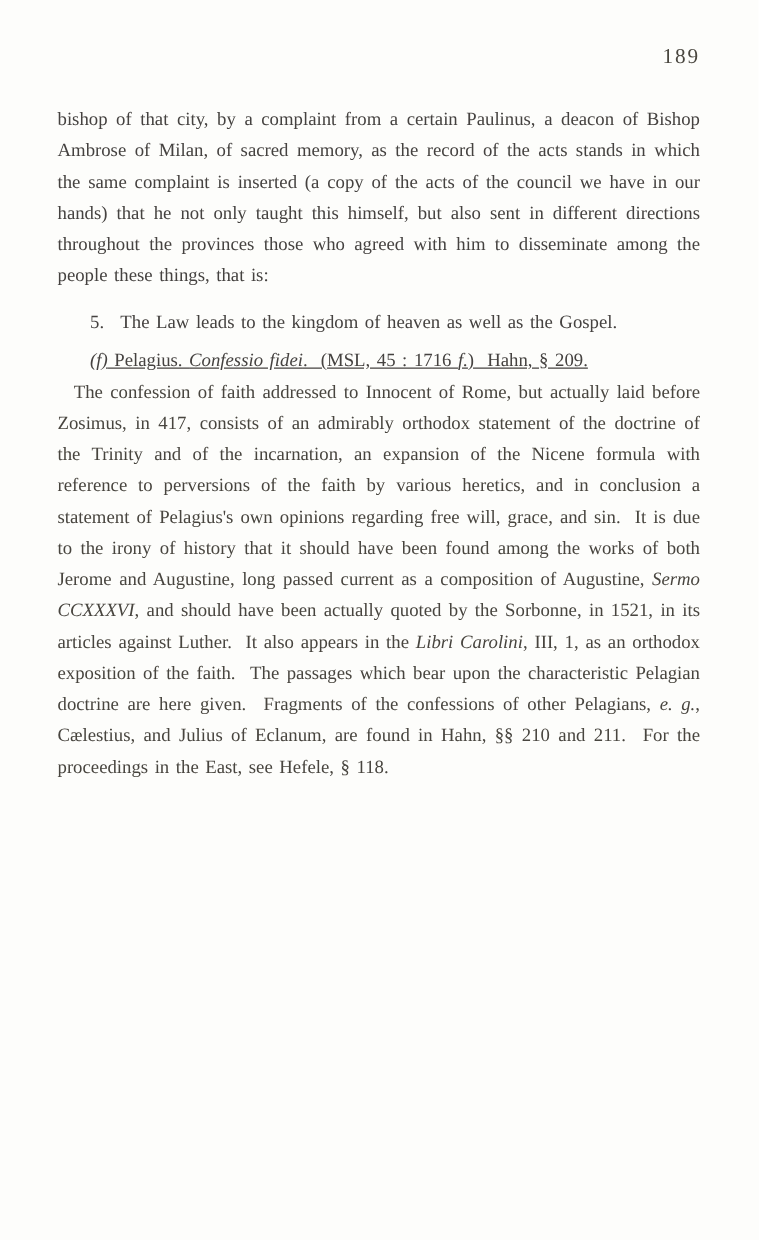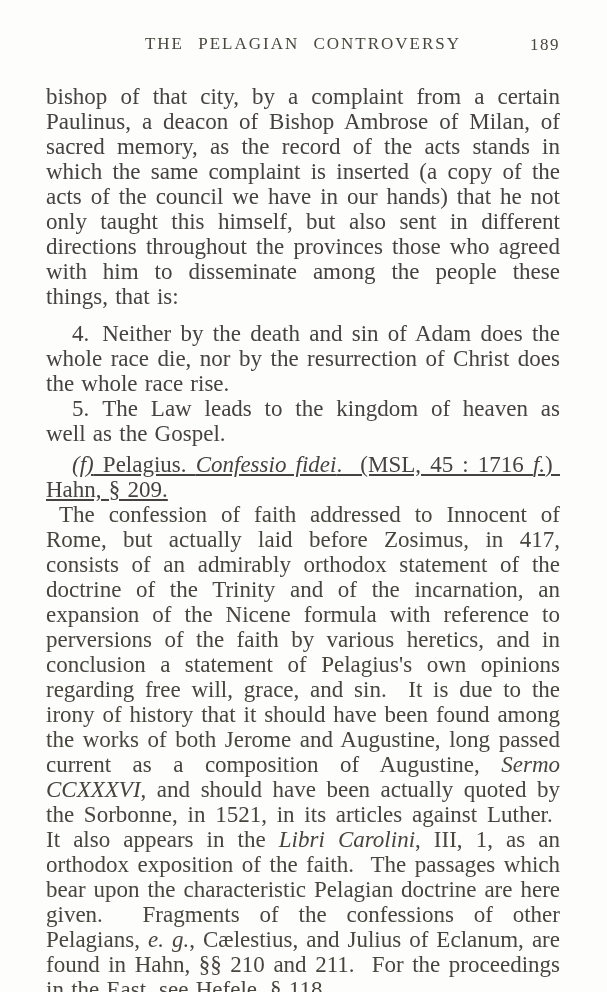--- a/index.html
+++ b/index.html
@@ -30,21 +30,21 @@
   .page-number {
     position: absolute;
     right: 0;
     top: 1px;
     letter-spacing: 1.5px;
     word-spacing: normal;
   }
   
   .bodytext p {
     margin: 0;
-    font-size: 23px;
+    font-size: 15px;
     line-height: 25px;
     text-align: justify;
     word-spacing: 1.5px;
   }
   .intro-paragraph { margin-bottom: 12px !important; }
   .proposition { text-indent: 26px; }
   .proposition .num { padding-right: 13px; }
   .citation-heading {
     margin-top: 6px !important;
     text-indent: 26px;
@@ -61,30 +61,28 @@
     word-spacing: 0.5px;
     color: #48453f;
   }
 </style>
 </head>
 <body>
 
 <div class="page">
 
   <div class="running-header">
-    <span>THE PELAGIAN CONTROVERSY</span>
     <span class="page-number">189</span>
   </div>
 
   <div class="bodytext">
 
     <p class="intro-paragraph">bishop of that city, by a complaint from a certain Paulinus, a deacon of Bishop Ambrose of Milan, of sacred memory, as the record of the acts stands in which the same complaint is inserted (a copy of the acts of the council we have in our hands) that he not only taught this himself, but also sent in different directions throughout the provinces those who agreed with him to disseminate among the people these things, that is:</p>
 
     <div>
-      <p class="proposition"><span class="num">4.</span><span>Neither by the death and sin of Adam does the whole race die, nor by the resurrection of Christ does the whole race rise.</span></p>
       <p class="proposition"><span class="num">5.</span><span>The Law leads to the kingdom of heaven as well as the Gospel.</span></p>
     </div>
 
     <p class="citation-heading"><i>(f)</i><span> Pelagius. </span><i>Confessio fidei</i><span>.&nbsp; (MSL, 45 : 1716 </span><i>f.</i><span>)&nbsp; Hahn, § 209.</span></p>
 
     <p class="editorial-note"><span>The confession of faith addressed to Innocent of Rome, but actually laid before Zosimus, in 417, consists of an admirably orthodox statement of the doctrine of the Trinity and of the incarnation, an expansion of the Nicene formula with reference to perversions of the faith by various heretics, and in conclusion a statement of Pelagius's own opinions regarding free will, grace, and sin.&nbsp; It is due to the irony of history that it should have been found among the works of both Jerome and Augustine, long passed current as a composition of Augustine, </span><i>Sermo CCXXXVI</i><span>, and should have been actually quoted by the Sorbonne, in 1521, in its articles against Luther.&nbsp; It also appears in the </span><i>Libri Carolini</i><span>, III, 1, as an orthodox exposition of the faith.&nbsp; The passages which bear upon the characteristic Pelagian doctrine are here given.&nbsp; Fragments of the confessions of other Pelagians, </span><i>e. g.</i><span>, Cælestius, and Julius of Eclanum, are found in Hahn, §§ 210 and 211.&nbsp; For the proceedings in the East, see Hefele, § 118.</span></p>
 
   </div>
 
 </div>

